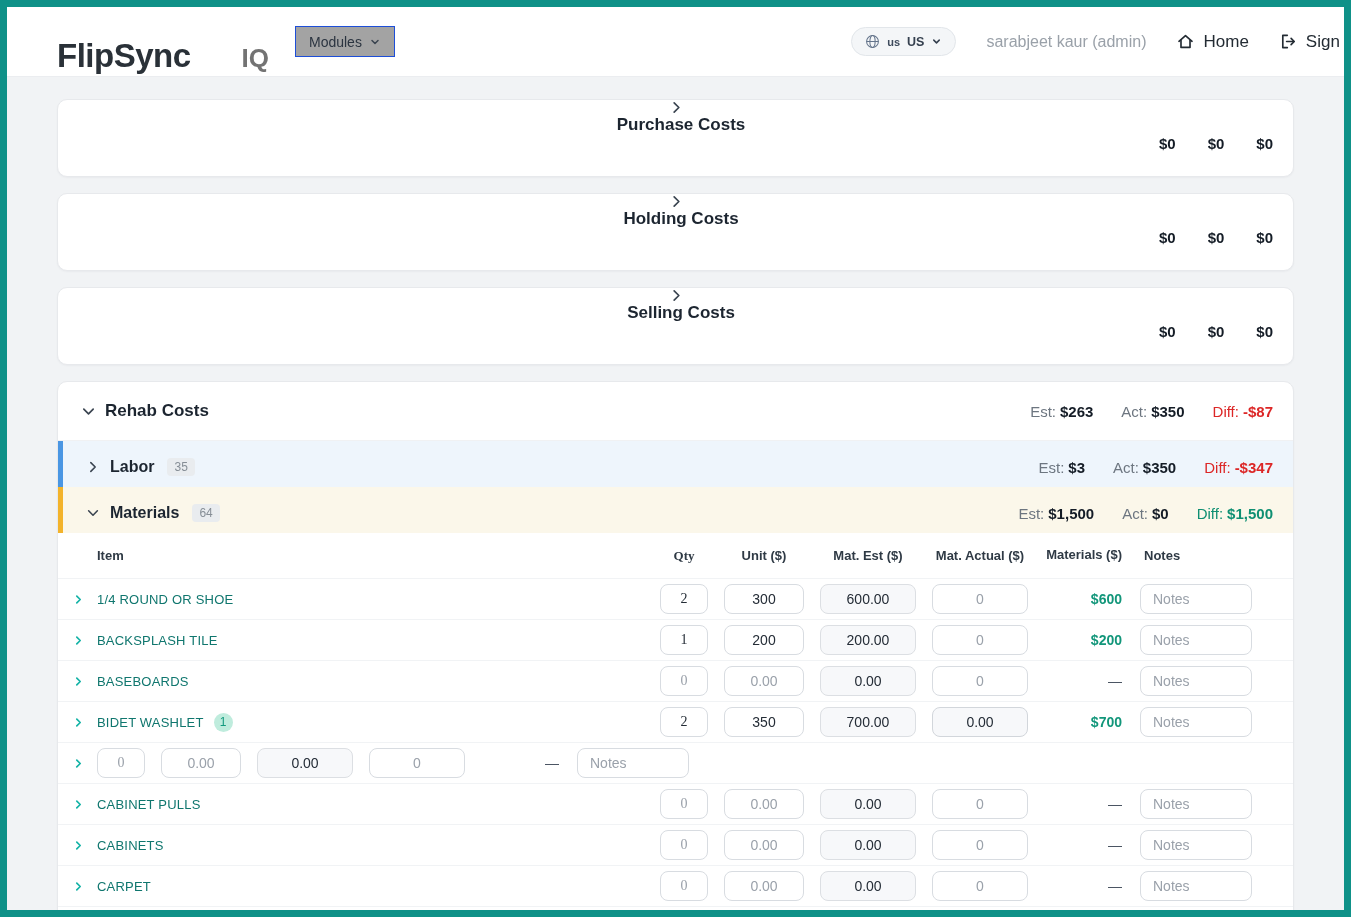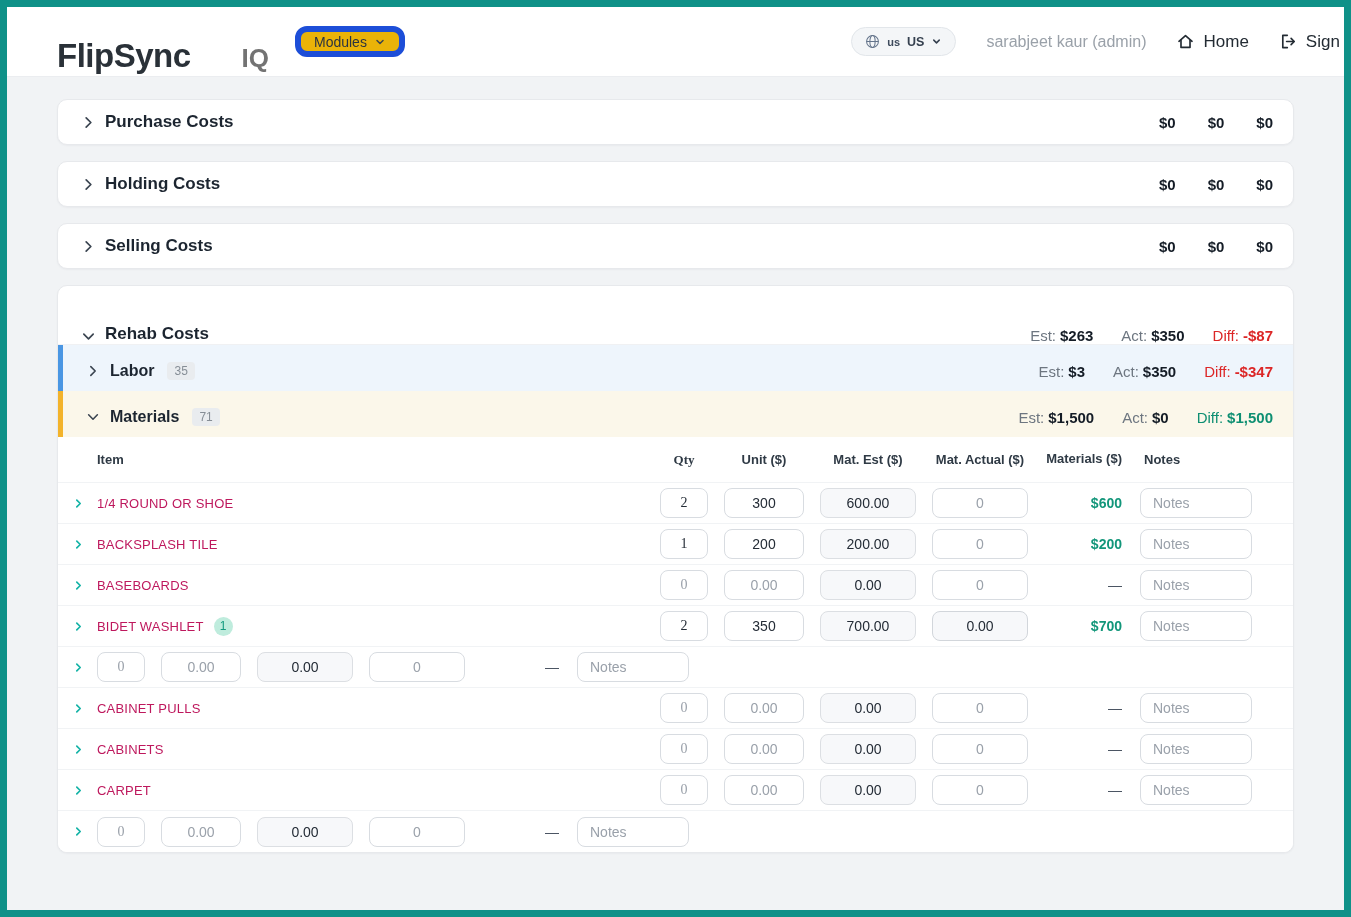--- a/index.html
+++ b/index.html
@@ -14,51 +14,51 @@
   
   .topbar {
     height: 70px; background: #ffffff; display: flex; align-items: center;
     padding-left: 50px; border-bottom: 1px solid #ebedf0;
   }
   .logo { display: flex; align-items: baseline; gap: 7px; cursor: pointer; }
   .logo .brand { font-size: 33px; font-weight: bold; color: #2a3138; letter-spacing: -0.5px; margin-top: 29px; }
   .logo .brand-iq { font-size: 26px; font-weight: bold; color: #737373; margin-left: 44px; }
   .modules-btn {
     margin-left: 26px; height: 31px; display: inline-flex; align-items: center; gap: 7px;
-    background: #eab308; border: 6px solid #1d4ed8; border-radius: 12px;
+    background: #a3a3a3; border: 1px solid #1d4ed8; border-radius: 0;
     padding: 0 13px; font-size: 14px; color: #2b3440; font-family: inherit; cursor: pointer;
   }
   .top-right { margin-left: auto; display: flex; align-items: center; gap: 30px; margin-right: -28px; }
   .lang-pill {
     display: inline-flex; align-items: center; gap: 7px; height: 29px; padding: 0 13px;
     background: #f4f6f8; border: 1px solid #e2e6ea; border-radius: 999px; cursor: pointer;
   }
   .lang-pill .code { font-size: 11px; color: #3d4a5c; font-weight: bold; }
   .lang-pill .name { font-size: 12.5px; color: #35404f; font-weight: bold; }
   .username { font-size: 16px; color: #9aa1a9; }
   .nav-link { display: inline-flex; align-items: center; gap: 8px; font-size: 17px; color: #232b33; cursor: pointer; white-space: nowrap; }
   
   .main { height: 833px; overflow: hidden; padding-top: 22px; }
   .card {
     background: #fff; border: 1px solid #e7e9ec; border-radius: 10px;
     margin: 0 50px 16px 50px; box-shadow: 0 1px 2px rgba(16,24,40,0.04); overflow: hidden;
   }
   .sec-head { height: 60px; display: flex; align-items: center; padding: 0 20px 0 22px; cursor: pointer; }
-  .sec-head.collapsed { height: 44px; }
+  .sec-head.collapsed { height: 76px; flex-direction: column; }
   .chev { display: inline-flex; width: 16px; justify-content: center; }
   .chev.down svg { transform: rotate(90deg); }
   .sec-title { font-size: 17px; font-weight: bold; color: #1c2530; margin-left: 9px; }
   .stats { margin-left: auto; display: flex; align-items: center; gap: 28px; font-size: 15px; }
   .stat { white-space: nowrap; }
   .stat .sl { color: #6d7680; }
   .stat .sv { font-weight: bold; color: #141c26; margin-left: 4px; }
   .stat.neg .sl, .stat.neg .sv { color: #dc2626; }
   .stat.pos .sl, .stat.pos .sv { color: #0e8f72; }
   
-  .rehab-head { border-bottom: 1px solid #f0f1f3; height: 59px; align-items: flex-end; }
+  .rehab-head { border-bottom: 1px solid #f0f1f3; height: 59px; }
   .subrow { height: 46px; display: flex; align-items: center; padding: 6px 20px 0 22px; cursor: pointer; }
   .subrow.labor { background: #eef5fc; border-left: 5px solid #4a96e3; }
   .subrow.materials { background: #fbf7ea; border-left: 5px solid #f3b32b; }
   .sub-title { font-size: 16px; font-weight: bold; color: #1c2530; margin-left: 9px; }
   .count-badge {
     margin-left: 13px; background: #e9ecef; color: #868e96; font-size: 12px;
     padding: 2px 7px; border-radius: 4px;
   }
   
   .trow { display: flex; align-items: center; padding: 0 41px 0 15px; }
@@ -70,21 +70,21 @@
   .c-act  { width: 96px; flex: none; }
   .c-diff { width: 94px; text-align: right; margin-right: 18px; flex: none; }
   .c-notes{ width: 112px; flex: none; }
   .theader { height: 46px; font-size: 13px; font-weight: bold; color: #2f3a45; border-bottom: 1px solid #f1f3f5; }
   .theader .hc { text-align: center; }
   .theader .c-diff { line-height: 1.15; }
   .theader .c-notes { text-align: left; padding-left: 4px; }
   .item-row { height: 41px; border-bottom: 1px solid #f1f3f5; background: #fff; }
   .item-row:last-child { border-bottom: none; }
   .row-chev { display: inline-flex; }
-  .item-label { font-size: 13px; color: #be185d; letter-spacing: 0.2px; }
+  .item-label { font-size: 13px; color: #0f766e; letter-spacing: 0.2px; }
   .item-badge {
     margin-left: 10px; width: 19px; height: 19px; border-radius: 50%;
     background: #bfecdd; color: #129a7e; font-size: 12px;
     display: inline-flex; align-items: center; justify-content: center;
   }
   input.cell {
     height: 30px; width: 100%; border: 1px solid #d8dce1; border-radius: 8px;
     text-align: center; font-size: 14px; color: #242c36; font-family: inherit;
     background: #fff; outline: none;
   }
@@ -225,21 +225,21 @@
       </div>
     </div>
 
     <div class="subrow materials">
       <span class="chev down">
         <svg width="14" height="14" viewBox="0 0 16 16" fill="none">
             <path d="M5.5 3l5 5-5 5" stroke="#3a4450" stroke-width="1.8" stroke-linecap="round" stroke-linejoin="round"></path>
           </svg>
       </span>
       <span class="sub-title">Materials</span>
-      <span class="count-badge">71</span>
+      <span class="count-badge">64</span>
       <div class="stats">
         <span class="stat"><span class="sl">Est:</span><span class="sv">$1,500</span></span>
         <span class="stat"><span class="sl">Act:</span><span class="sv">$0</span></span>
         <span class="stat pos"><span class="sl">Diff:</span><span class="sv">$1,500</span></span>
       </div>
     </div>
 
     <div class="trow theader">
       <span class="c-toggle"></span>
       <span class="c-item">Item</span>

